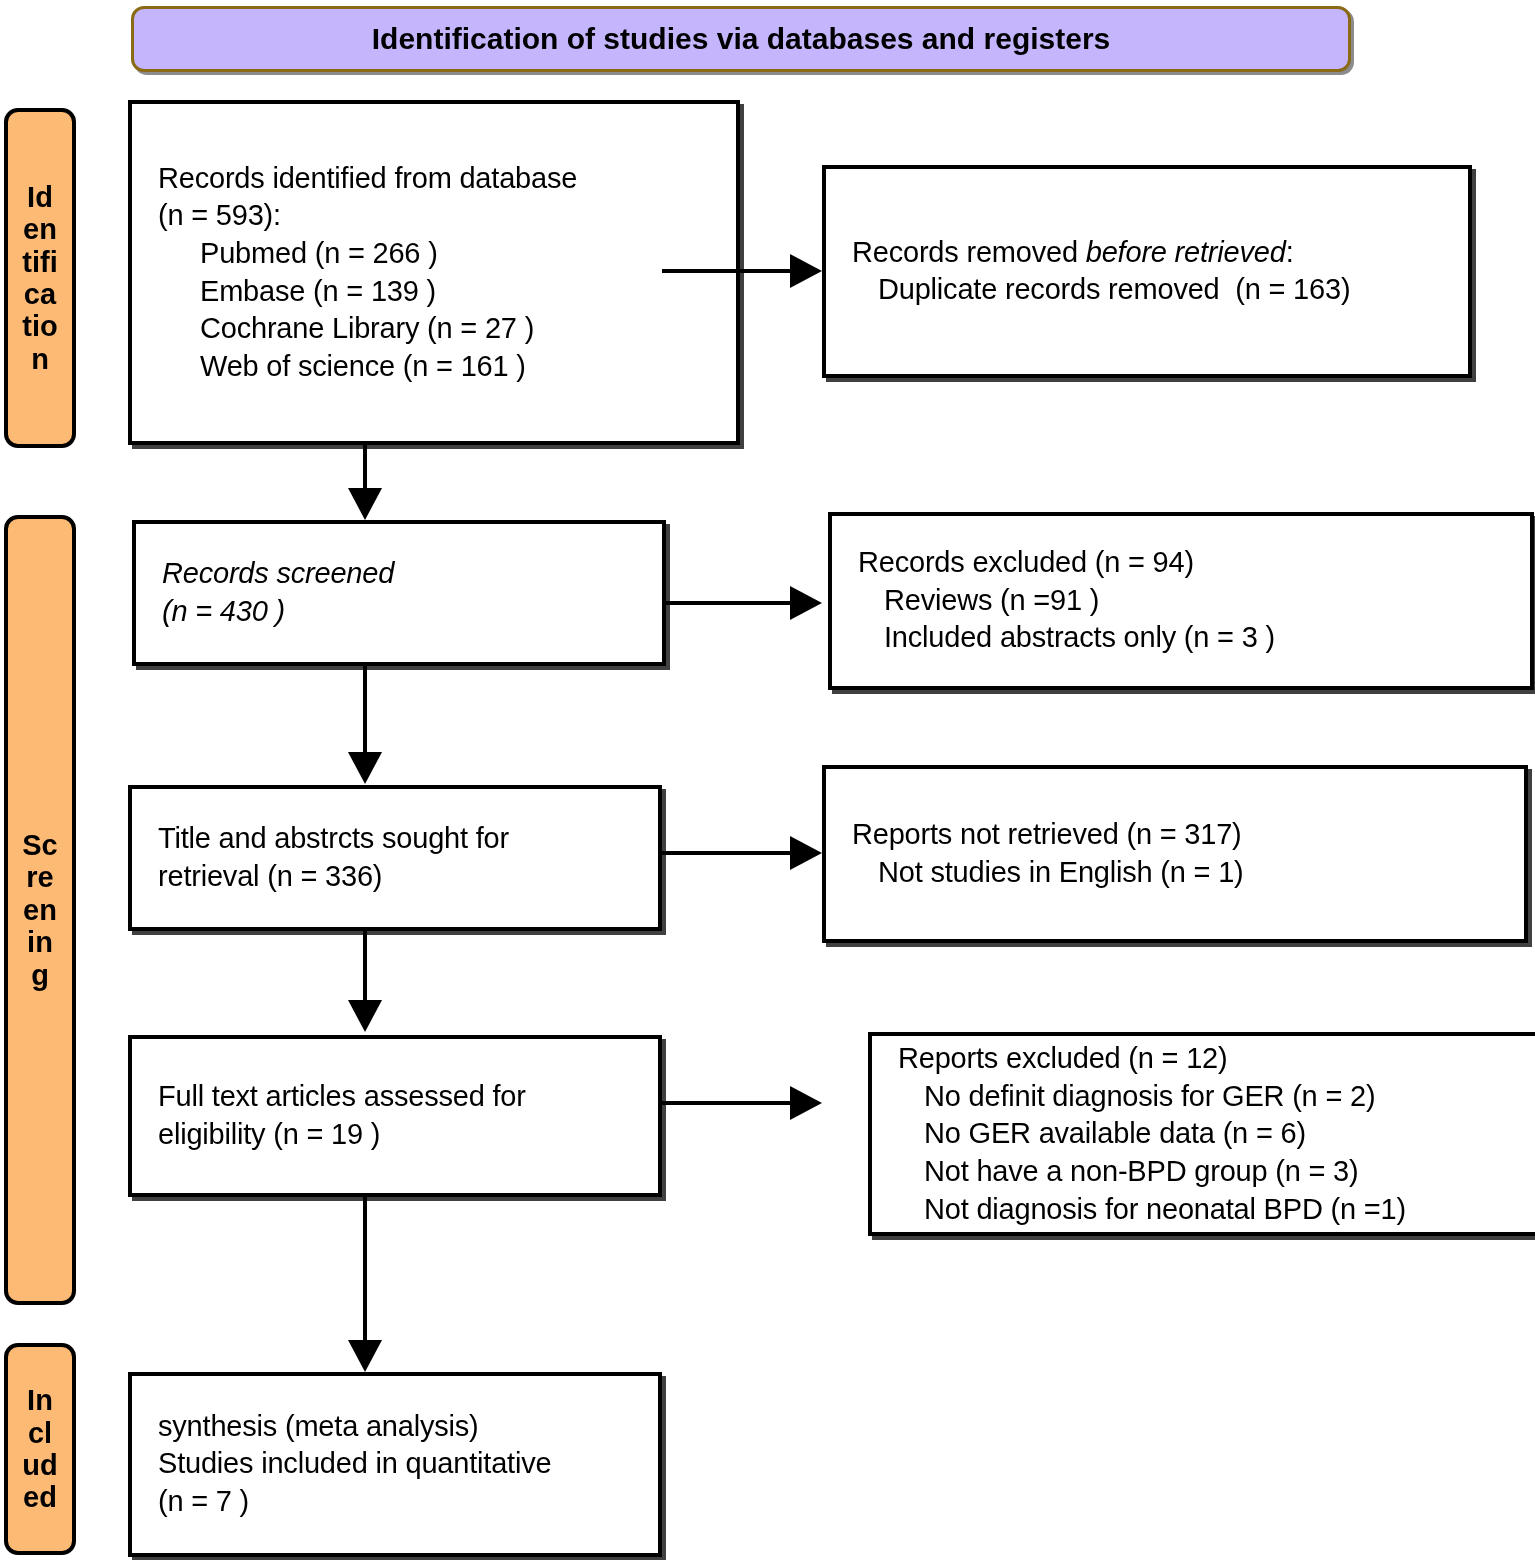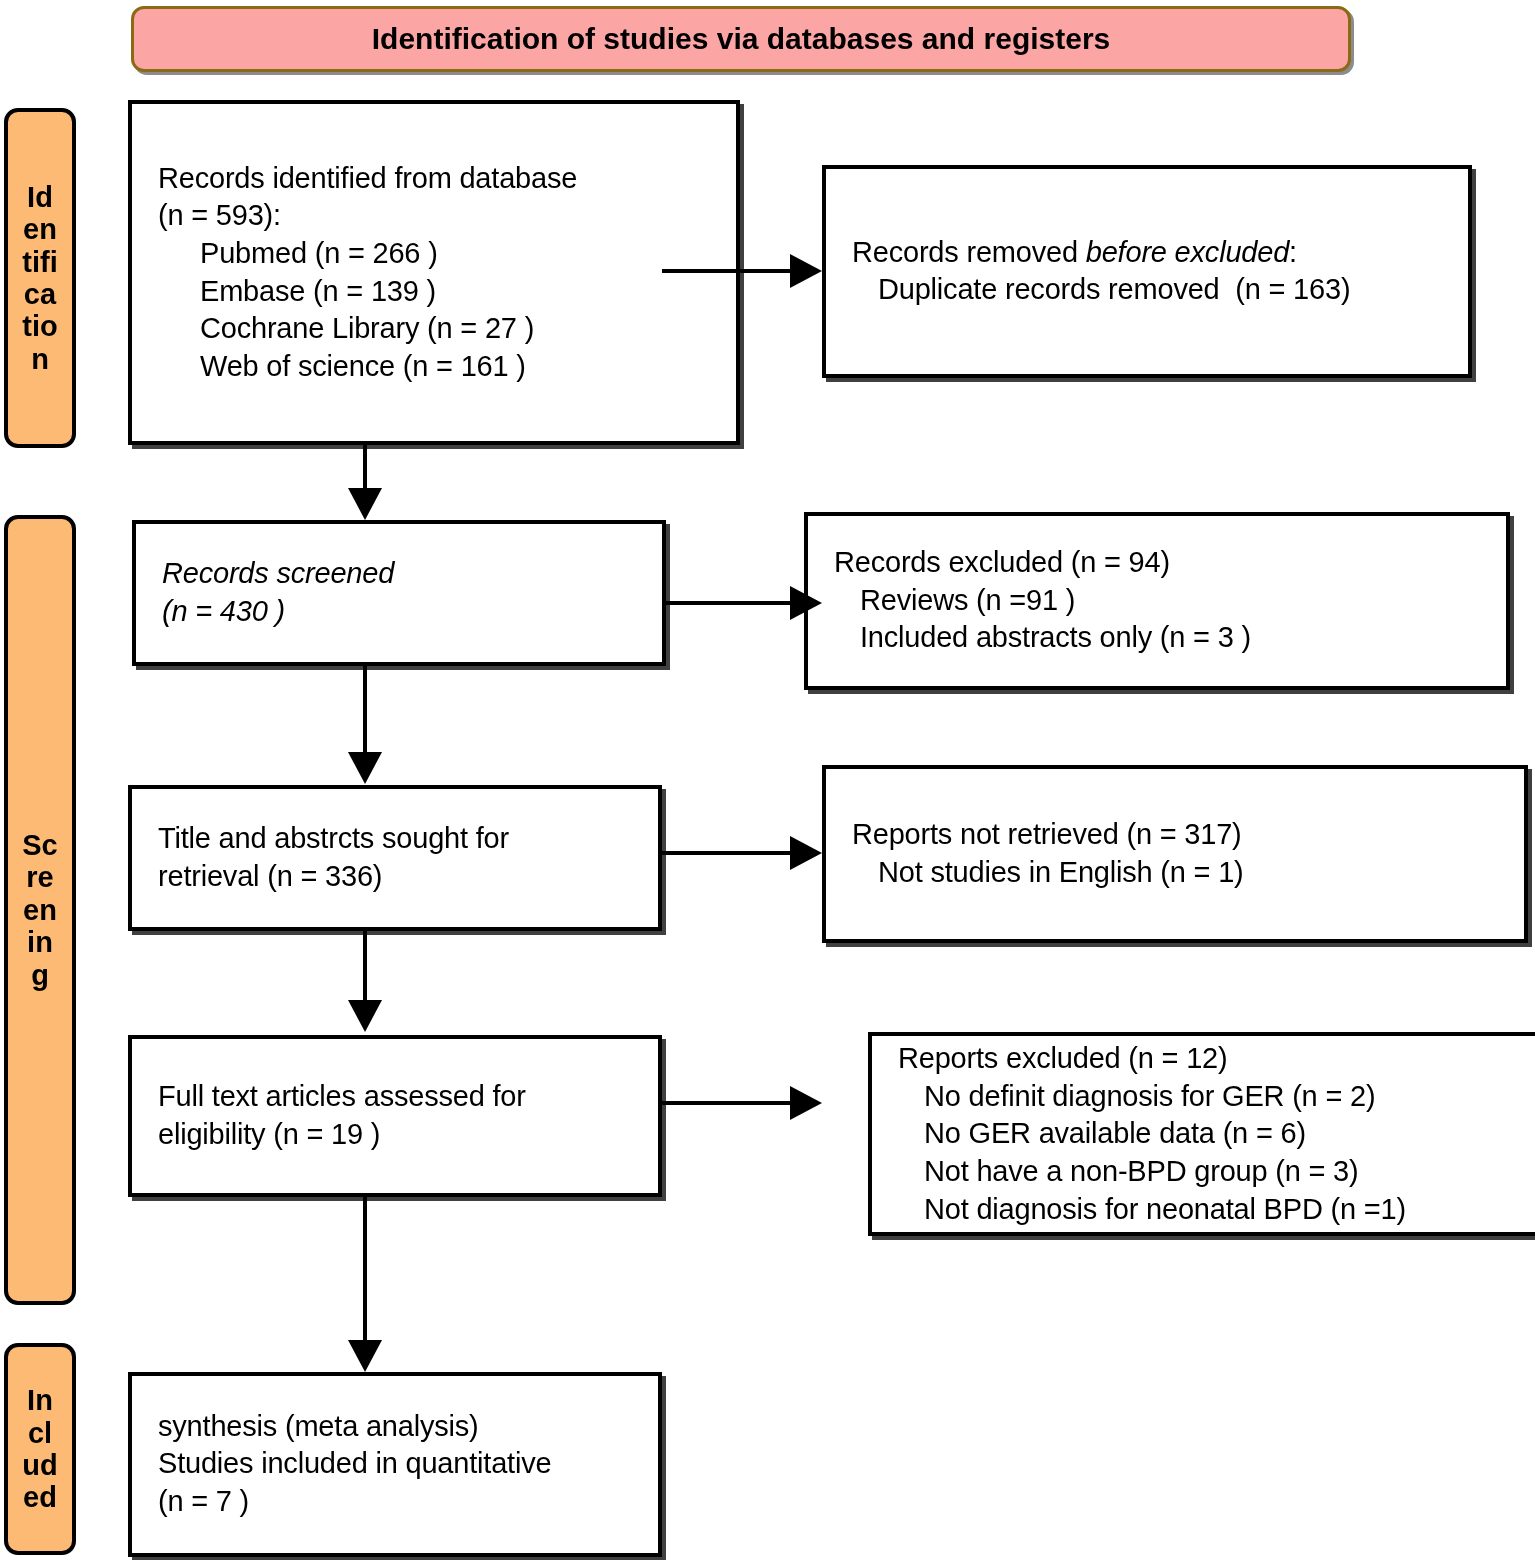--- a/index.html
+++ b/index.html
@@ -18,21 +18,21 @@
     overflow: hidden;
   }
 
   
   .banner {
     position: absolute;
     left: 131px;
     top: 6px;
     width: 1220px;
     height: 66px;
-    background: #fca5a5;
+    background: #c4b5fd;
     border: 3px solid #8a6a14;
     border-radius: 13px;
     box-sizing: border-box;
     display: flex;
     align-items: center;
     justify-content: center;
     box-shadow: 3px 3px 0 rgba(0,0,0,0.45);
   }
   .banner-text {
     font-size: 30px;
@@ -143,39 +143,39 @@
       <div class="line">(n = 593):</div>
       <div class="line indent">Pubmed (n = 266 )</div>
       <div class="line indent">Embase (n = 139 )</div>
       <div class="line indent">Cochrane Library (n = 27 )</div>
       <div class="line indent">Web of science (n = 161 )</div>
     </div>
   </div>
 
   <div class="box" style="left:822px; top:165px; width:650px; height:213px;">
     <div class="box-inner">
-      <div class="line"><span>Records removed </span><span class="ital">before excluded</span><span>:</span></div>
+      <div class="line"><span>Records removed </span><span class="ital">before retrieved</span><span>:</span></div>
       <div class="line indent-sm">Duplicate records removed  (n = 163)</div>
     </div>
   </div>
 
   <div class="hline" style="left:662px; top:269px; width:132px;"></div>
   <div class="arrow-right" style="left:790px; top:254px;"></div>
 
   <div class="vline" style="left:363px; top:445px; height:48px;"></div>
   <div class="arrow-down" style="left:348px; top:488px;"></div>
 
   <div class="box" style="left:132px; top:520px; width:534px; height:146px;font-style:italic;">
     <div class="box-inner">
       <div class="line">Records screened</div>
       <div class="line">(n = 430 )</div>
     </div>
   </div>
 
-  <div class="box" style="left:804px; top:512px; width:706px; height:178px;">
+  <div class="box" style="left:828px; top:512px; width:706px; height:178px;">
     <div class="box-inner">
       <div class="line">Records excluded (n = 94)</div>
       <div class="line indent-sm">Reviews (n =91 )</div>
       <div class="line indent-sm">Included abstracts only (n = 3 )</div>
     </div>
   </div>
 
   <div class="hline" style="left:662px; top:601px; width:132px;"></div>
   <div class="arrow-right" style="left:790px; top:586px;"></div>
 

